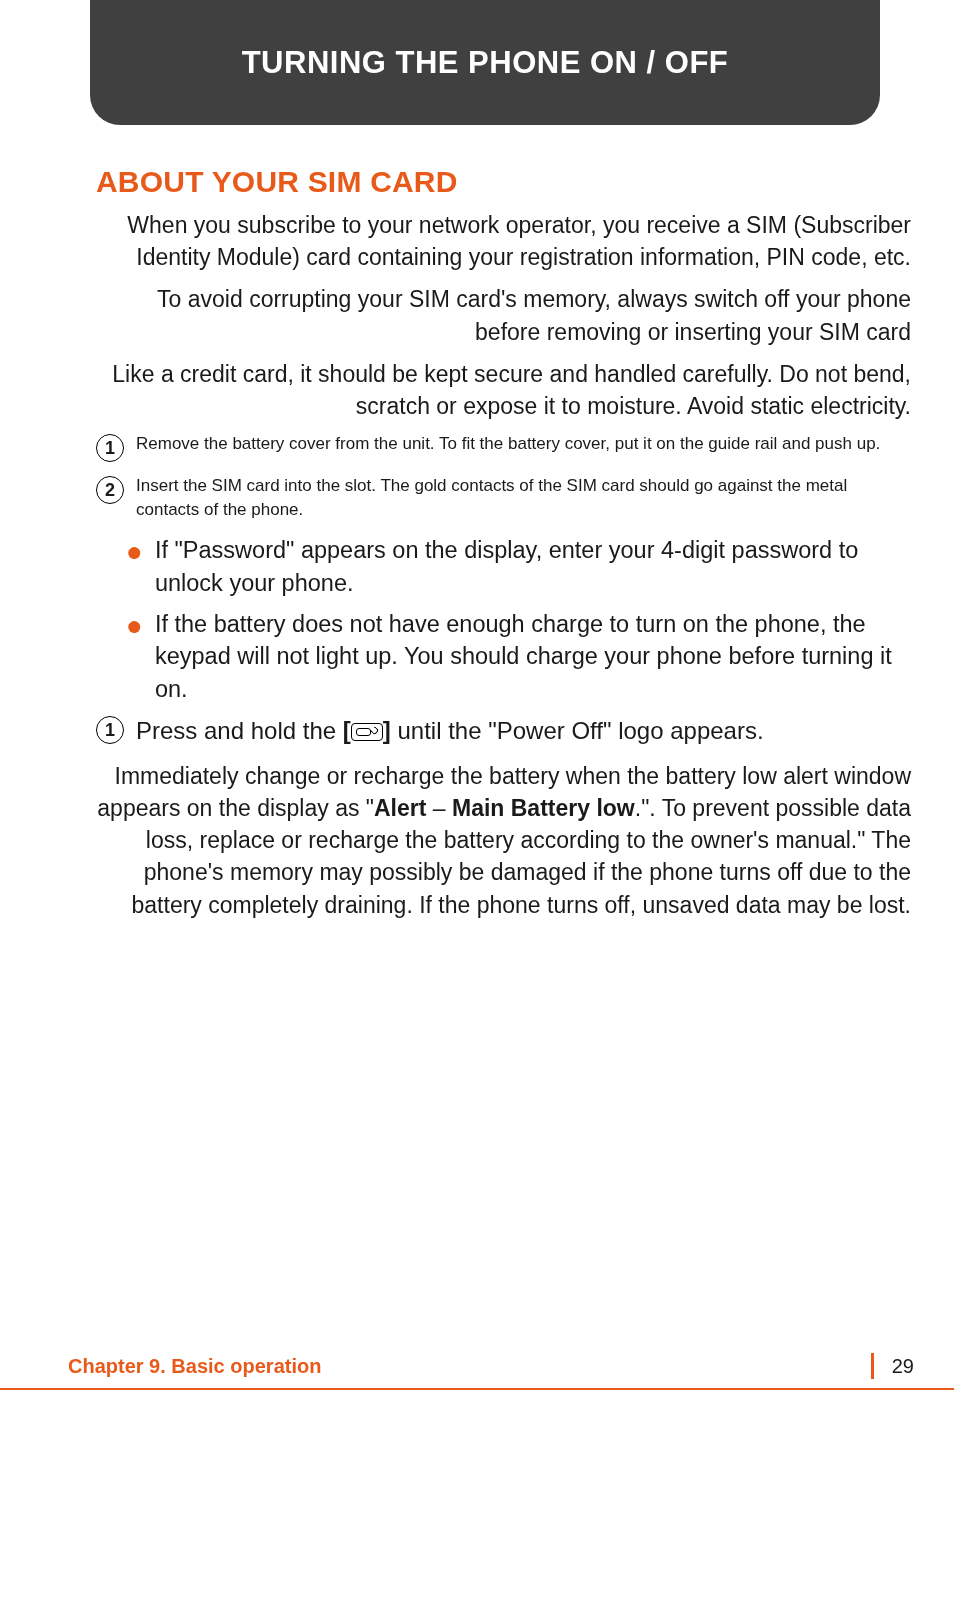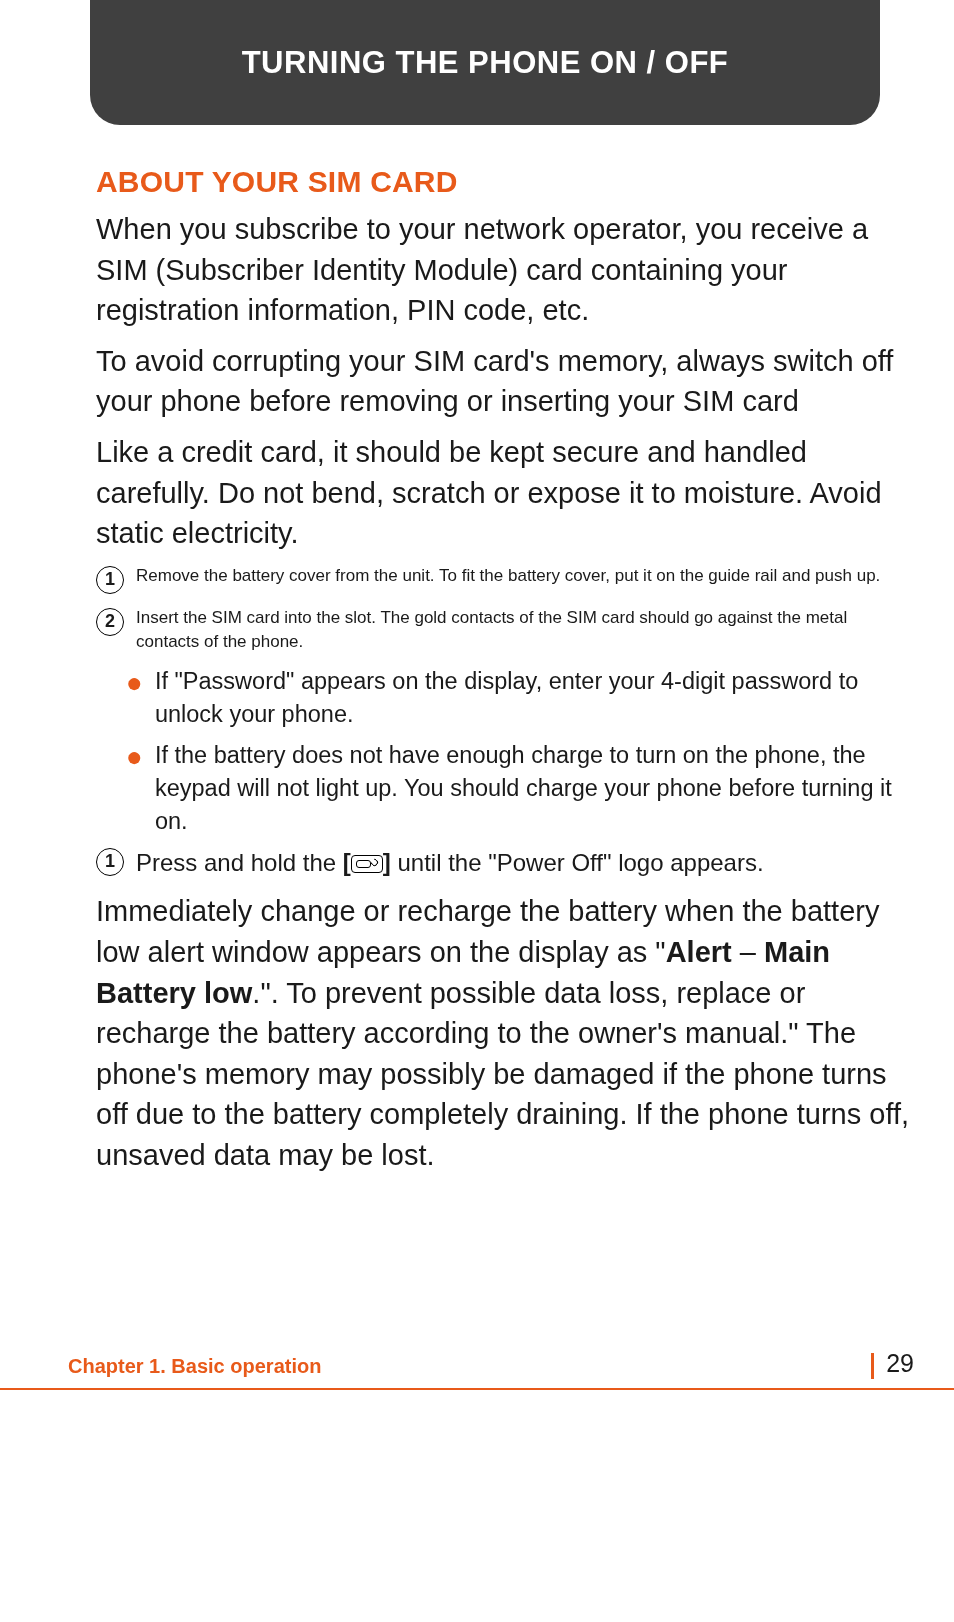--- a/index.html
+++ b/index.html
@@ -41,24 +41,25 @@
     font-stretch: condensed;
     color: #e85a1a;
     font-size: 30px;
     font-weight: bold;
     letter-spacing: 0.2px;
     margin-top: 28px;
     margin-bottom: 10px;
   }
   h2.section:first-child { margin-top: 0; }
   p.body {
-    font-size: 29px;
+    font-size: 23px;
     line-height: 1.4;
     color: #1a1a1a;
     margin-bottom: 10px;
+    text-align: right;
   }
   .num-item {
     display: flex;
     align-items: flex-start;
     margin-bottom: 12px;
   }
   .num-circle {
     flex: 0 0 auto;
     width: 28px;
     height: 28px;
@@ -136,21 +137,21 @@
     left: 68px;
     bottom: 244px;
     color: #e85a1a;
     font-weight: bold;
     font-size: 20px;
   }
   .footer-page {
     position: absolute;
     right: 40px;
     bottom: 244px;
-    font-size: 25px;
+    font-size: 20px;
     color: #1a1a1a;
   }
   .footer-sep {
     position: absolute;
     right: 80px;
     bottom: 243px;
     width: 3px;
     height: 26px;
     background: #e85a1a;
   }
@@ -196,16 +197,16 @@
     <div class="num-text inline-p">
       <span>Press and hold the </span><span class="bold">[</span><span class="keyicon"></span><span class="bold">] </span><span>until the "Power Off" logo appears.</span>
     </div>
   </div>
   <p class="body inline-p">
     <span>Immediately change or recharge the battery when the battery low alert window appears on the display as "</span><span class="bold">Alert</span><span> – </span><span class="bold">Main Battery low</span><span>.". To prevent possible data loss, replace or recharge the battery according to the owner's manual." The phone's memory may possibly be damaged if the phone turns off due to the battery completely draining. If the phone turns off, unsaved data may be lost.</span>
   </p>
 
 </div>
 
-<div class="footer-text">Chapter 1. Basic operation</div>
+<div class="footer-text">Chapter 9. Basic operation</div>
 <div class="footer-sep"></div>
 <div class="footer-page">29</div>
 <div class="footer-line"></div>
 
 </body></html>

